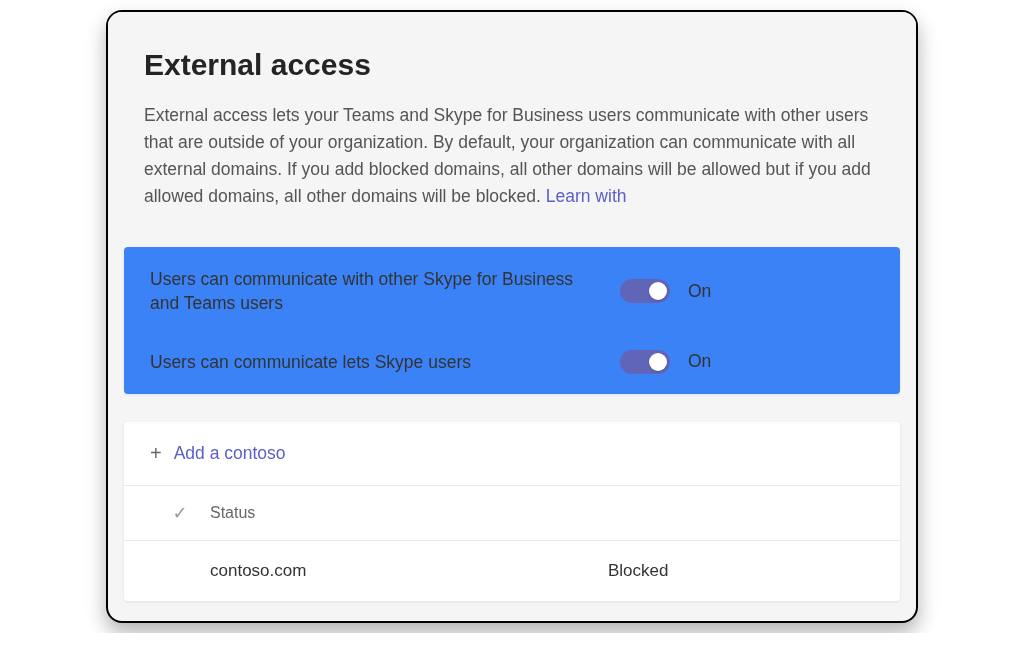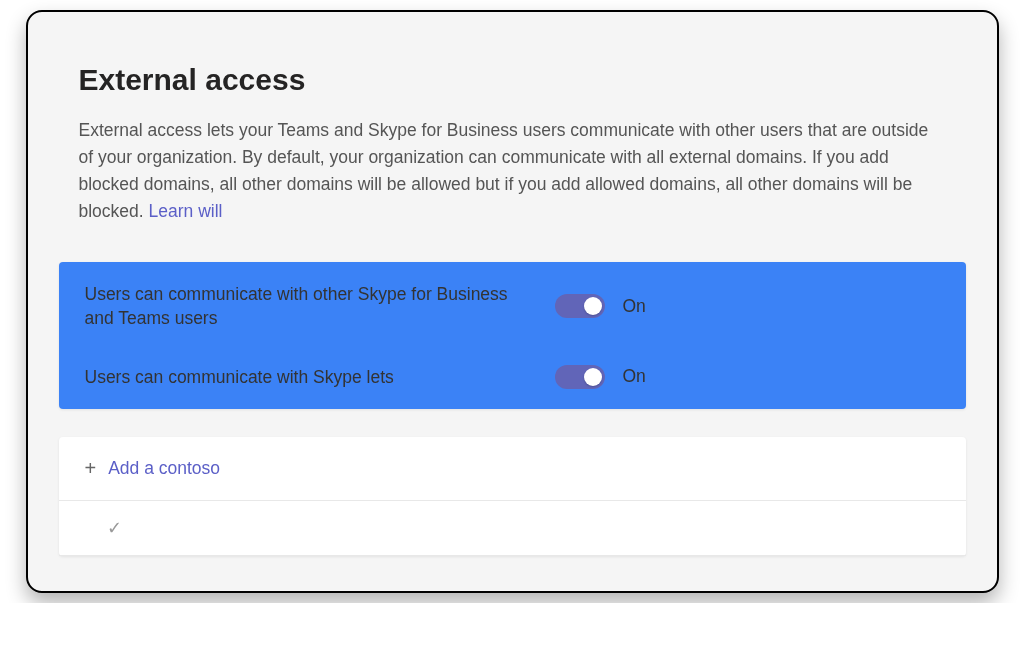--- a/index.html
+++ b/index.html
@@ -9,27 +9,27 @@
     }
     body {
       font-family: 'Segoe UI', -apple-system, BlinkMacSystemFont, sans-serif;
       background: #fff;
       display: flex;
       justify-content: center;
       align-items: flex-start;
       padding: 10px;
     }
     .container {
-      width: 973px;
+      width: 812px;
       background: #f5f5f5;
       border: 2px solid #000;
       border-radius: 16px;
       box-shadow: 0 10px 20px rgba(0,0,0,0.3);
       overflow: hidden;
-      padding: 15px;
+      padding: 0;
     }
     .header-section {
       background: #f5f5f5;
       padding: 36px 36px 28px 36px;
     }
     .page-title {
       font-size: 30px;
       font-weight: 700;
       color: #252424;
       margin-bottom: 20px;
@@ -159,51 +159,57 @@
       color: #333;
     }
   </style>
 </head>
 <body>
 
 <div class="container">
   <div class="header-section">
     <h1 class="page-title">External access</h1>
     <p class="description">
-      <span>External access lets your Teams and Skype for Business users communicate with other users that are outside of your organization. By default, your organization can communicate with all external domains. If you add blocked domains, all other domains will be allowed but if you add allowed domains, all other domains will be blocked. </span><a class="learn-more-link">Learn will</a>
+      <span>External access lets your Teams and Skype for Business users communicate with other users that are outside of your organization. By default, your organization can communicate with all external domains. If you add blocked domains, all other domains will be allowed but if you add allowed domains, all other domains will be blocked. </span><a class="learn-more-link">Learn with</a>
     </p>
   </div>
 
   <div class="settings-card">
     <div class="setting-row">
       <div class="setting-label">Users can communicate with other Skype for Business and Teams users</div>
       <div class="toggle-group">
         <div class="toggle">
           <div class="toggle-knob"></div>
         </div>
         <span class="toggle-state">On</span>
       </div>
     </div>
     <div class="setting-row">
-      <div class="setting-label">Users can communicate with Skype lets</div>
+      <div class="setting-label">Users can communicate lets Skype users</div>
       <div class="toggle-group">
         <div class="toggle">
           <div class="toggle-knob"></div>
         </div>
         <span class="toggle-state">On</span>
       </div>
     </div>
   </div>
 
   <div class="domains-section">
     <div class="add-domain-row">
       <button class="add-domain-btn">
         <span class="plus-icon">+</span>
         <span>Add a contoso</span>
       </button>
     </div>
     <div class="table-header">
       <div class="col-checkbox">
         <span class="checkmark-icon">✓</span>
       </div>
+      <div class="col-status">Status</div>
+    </div>
+    <div class="table-row">
+      <div class="col-checkbox"></div>
+      <div class="row-name">contoso.com</div>
+      <div class="row-status">Blocked</div>
     </div>
   </div>
 </div>
 
 </body></html>

